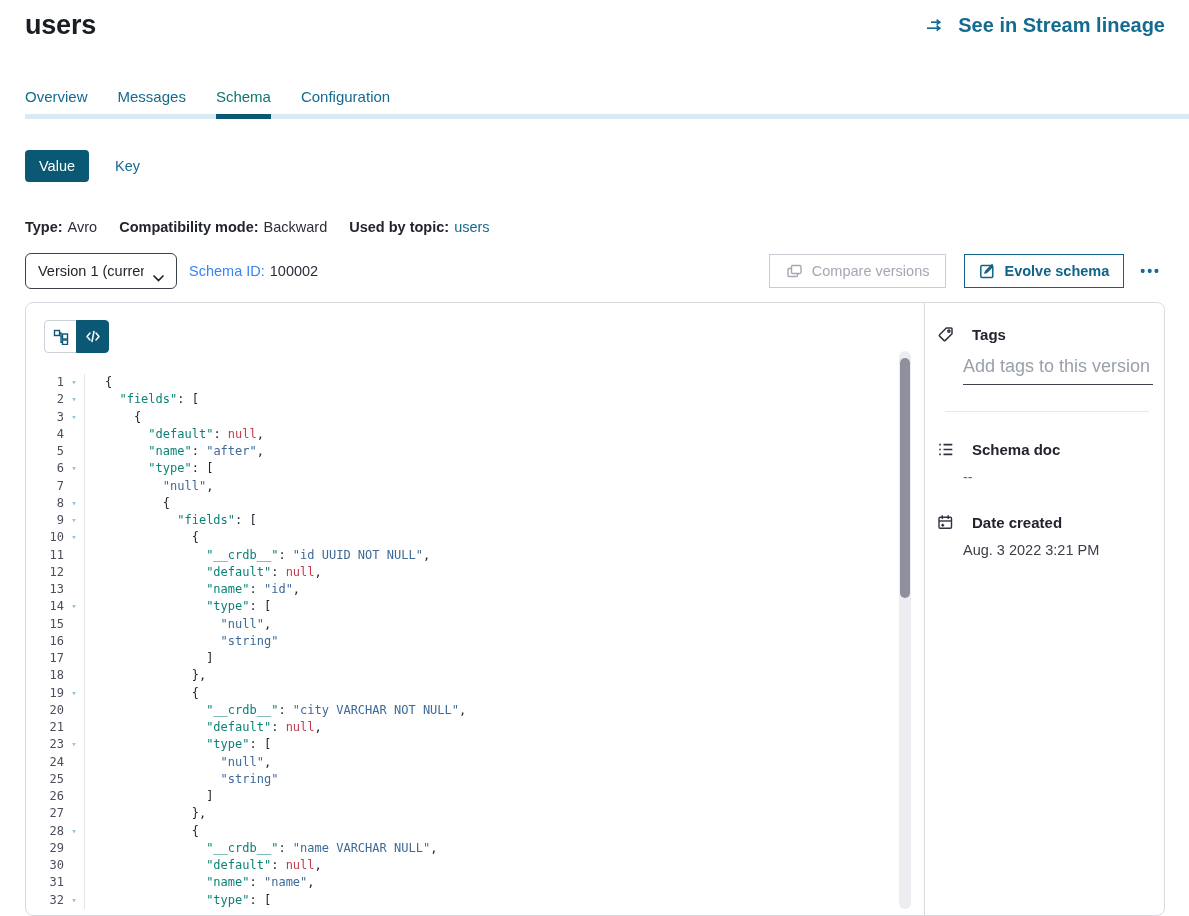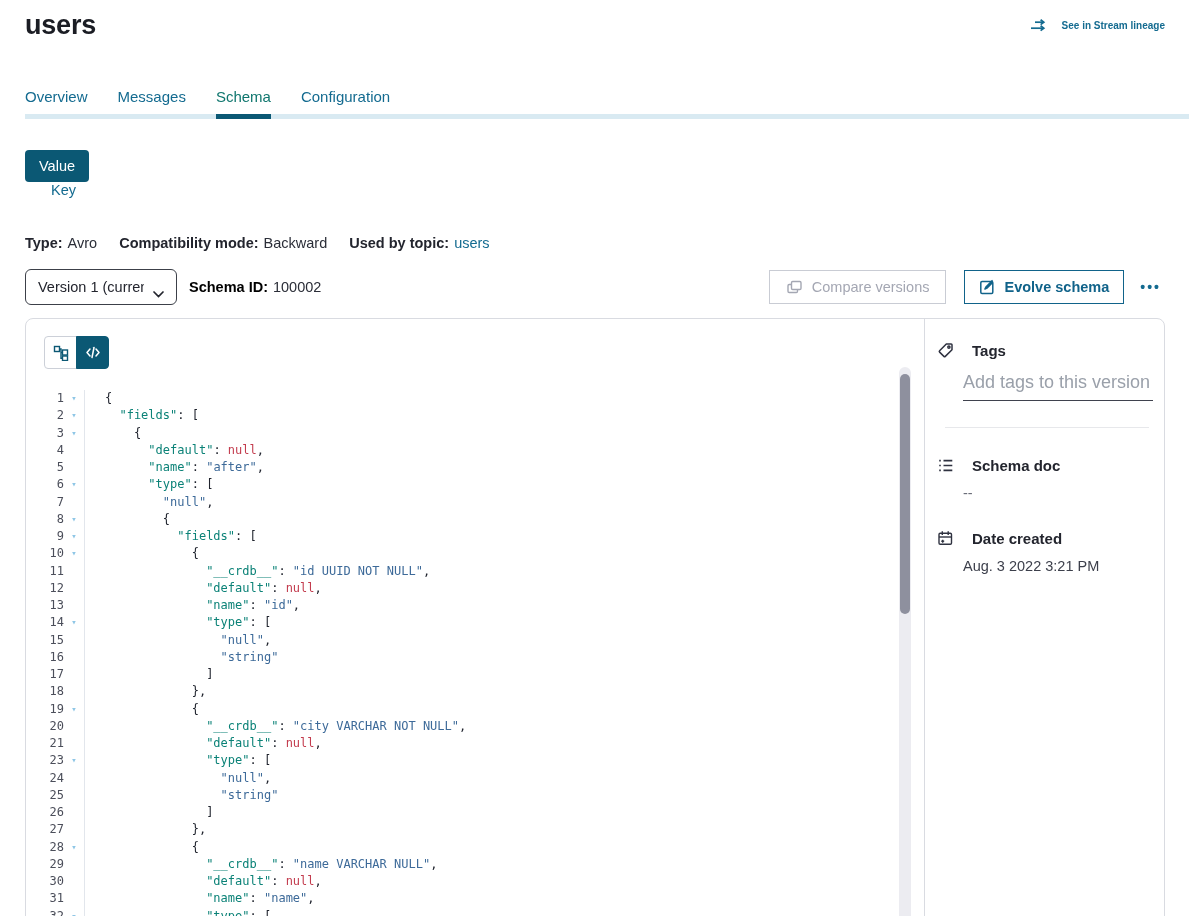--- a/index.html
+++ b/index.html
@@ -6,50 +6,50 @@
   html,body { margin:0; padding:0; }
   body {
     width:1189px; height:916px; overflow:hidden; background:#ffffff;
     font-family:"Liberation Sans", sans-serif; color:#1c1e26; position:relative;
   }
   .content { padding:0 24px 0 25px; }
 
   
   .hdr { display:flex; justify-content:space-between; align-items:center; padding-top:10px; }
   .hdr h1 { margin:0; font-size:27px; font-weight:700; color:#1b1d24; letter-spacing:-0.2px; }
-  .lineage { display:flex; align-items:center; gap:14px; color:#146b90; font-size:10px; font-weight:600; cursor:pointer; }
+  .lineage { display:flex; align-items:center; gap:14px; color:#146b90; font-size:20px; font-weight:600; cursor:pointer; }
 
   
   .tabs { margin-top:47px; display:flex; gap:30px; position:relative; font-size:15px; }
   .tabs::after { content:""; position:absolute; left:0; right:-24px; bottom:-14px; height:5px; background:#d9eaf2; }
   .tab { position:relative; color:#146b90; cursor:pointer; padding-bottom:0; }
   .tab--active { color:#0f766e; }
   .tab--active::before { content:""; position:absolute; left:0; right:0; bottom:-14px; height:5px; background:#0b5874; z-index:1; }
 
   
-  .vk { margin-top:45px; display:flex; align-items:flex-start;flex-direction:column; }
+  .vk { margin-top:45px; display:flex; align-items:center; }
   .vk-btn { height:32px; padding:0 14px; background:#0b5874; color:#fff; border:none; border-radius:4px;
     font-size:14.5px; font-family:inherit; display:inline-flex; align-items:center; cursor:pointer; }
   .vk-key { margin-left:26px; color:#146b90; font-size:14.5px; cursor:pointer; }
 
   
   .meta { margin-top:37px; display:flex; gap:22px; font-size:14.5px; align-items:baseline; }
   .meta .pair .lbl { font-weight:700; color:#23252e; }
   .meta .pair .val { margin-left:5px; color:#2b2e38; }
   .meta .pair .val-link { margin-left:5px; color:#146b90; cursor:pointer; }
 
   
   .controls { margin-top:18px; display:flex; align-items:center; }
   .sel-wrap { position:relative; width:152px; }
   .sel-wrap select { width:100%; height:36px; border:1px solid #3c4049; border-radius:6px; background:#fff;
     font-family:inherit; font-size:14.5px; color:#23252e; padding:0 32px 0 12px;
     -webkit-appearance:none; appearance:none; cursor:pointer; }
   .sel-chevron { position:absolute; right:13px; top:15px; pointer-events:none; }
   .schema-id { margin-left:12px; font-size:14.5px; }
-  .schema-id .lbl { font-weight:700; color:#000000; }
+  .schema-id .lbl { font-weight:400; color:#3b82f6; }
   .schema-id .val { margin-left:5px; color:#2b2e38; }
   .btn { height:34px; display:inline-flex; align-items:center; gap:9px; border-radius:0; background:#fff;
     font-family:inherit; font-size:14.5px; cursor:pointer; }
   .btn-compare { margin-left:auto; border:1px solid #c9ccd4; color:#a4a7b3; font-weight:500; padding:0 16px; cursor:default; }
   .btn-evolve { margin-left:18px; border:1px solid #11638a; color:#11638a; font-weight:600; padding:0 14px; }
   .more-btn { margin-left:12px; border:none; background:none; color:#146b90; font-size:14px; font-weight:700;
     letter-spacing:2px; cursor:pointer; padding:0 4px; font-family:inherit; }
 
   
   .panel { margin-top:13px; height:614px; border:1px solid #d9dbe1; border-radius:8px; display:flex;

